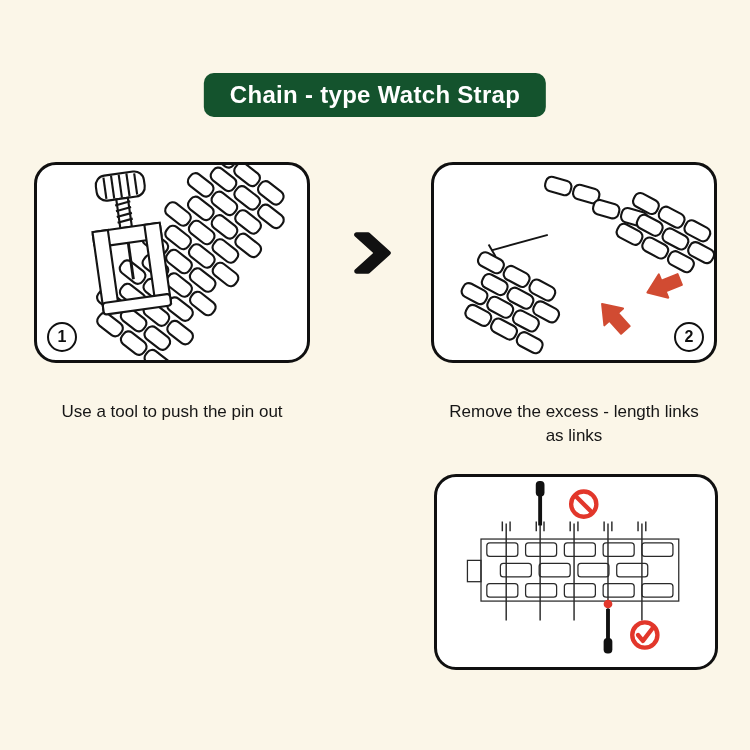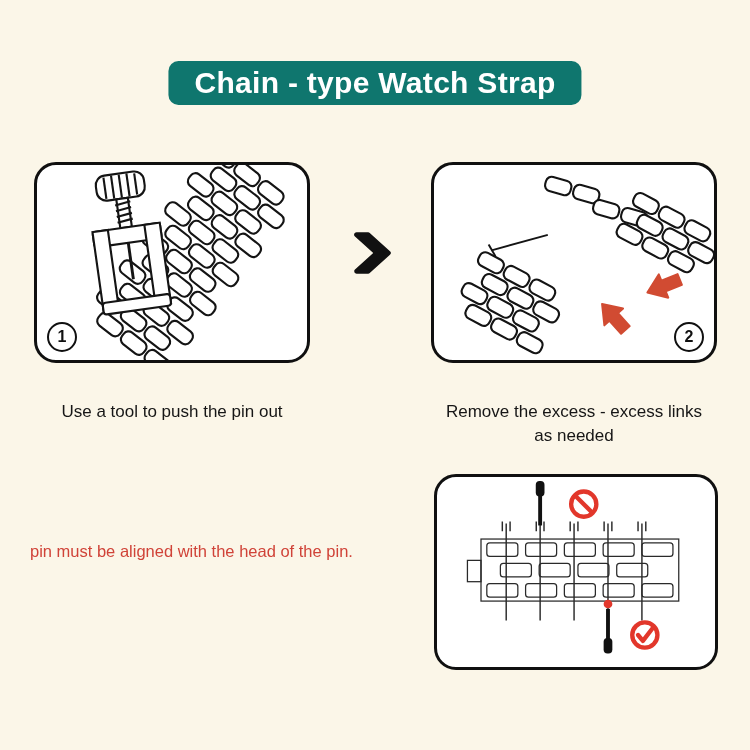--- a/index.html
+++ b/index.html
@@ -6,26 +6,26 @@
   body { font-family: "Liberation Sans", sans-serif; }
   .canvas {
     position: relative;
     width: 750px;
     height: 750px;
     background: #FBF6E8;
     overflow: hidden;
   }
   .banner {
     position: absolute;
-    top: 61px;
+    top: 73px;
     left: 50%;
     transform: translateX(-50%);
-    background: #0f766e;
+    background: #14532d;
     color: #ffffff;
-    font-size: 30px;
+    font-size: 24px;
     font-weight: bold;
     letter-spacing: 0.3px;
     height: 44px;
     line-height: 44px;
     padding: 0 26px;
     border-radius: 10px;
     white-space: nowrap;
   }
   .panel {
     position: absolute;
@@ -180,24 +180,23 @@
         <path transform="translate(196,170) rotate(-132)" d="M0,-6 L18,-6 L18,-13 L36,0 L18,13 L18,6 L0,6 Z"></path>
         <path transform="translate(252,118) rotate(158)" d="M0,-6 L18,-6 L18,-13 L36,0 L18,13 L18,6 L0,6 Z"></path>
       </g>
     </svg>
     <div class="badge badge2">
       <span>2</span>
     </div>
   </div>
 
   <div class="caption caption1">Use a tool to push the pin out</div>
-  <div class="caption caption2">Remove the excess - excess links as needed</div>
+  <div class="caption caption2">Remove the excess - length links as links</div>
 
   <div class="note">
-    <div class="note-line">pin must be aligned with the head of the pin.</div>
   </div>
 
   <div class="panel panel3">
     <svg class="illus" viewBox="0 0 284 196">
       <g stroke="#2a2a2a" stroke-width="1.3" fill="none">
         <rect x="44" y="64" width="204" height="64"></rect>
         <rect x="30" y="86" width="14" height="22"></rect>
         <rect x="50" y="68" width="32" height="14" rx="3"></rect>
         <rect x="90" y="68" width="32" height="14" rx="3"></rect>
         <rect x="130" y="68" width="32" height="14" rx="3"></rect>

